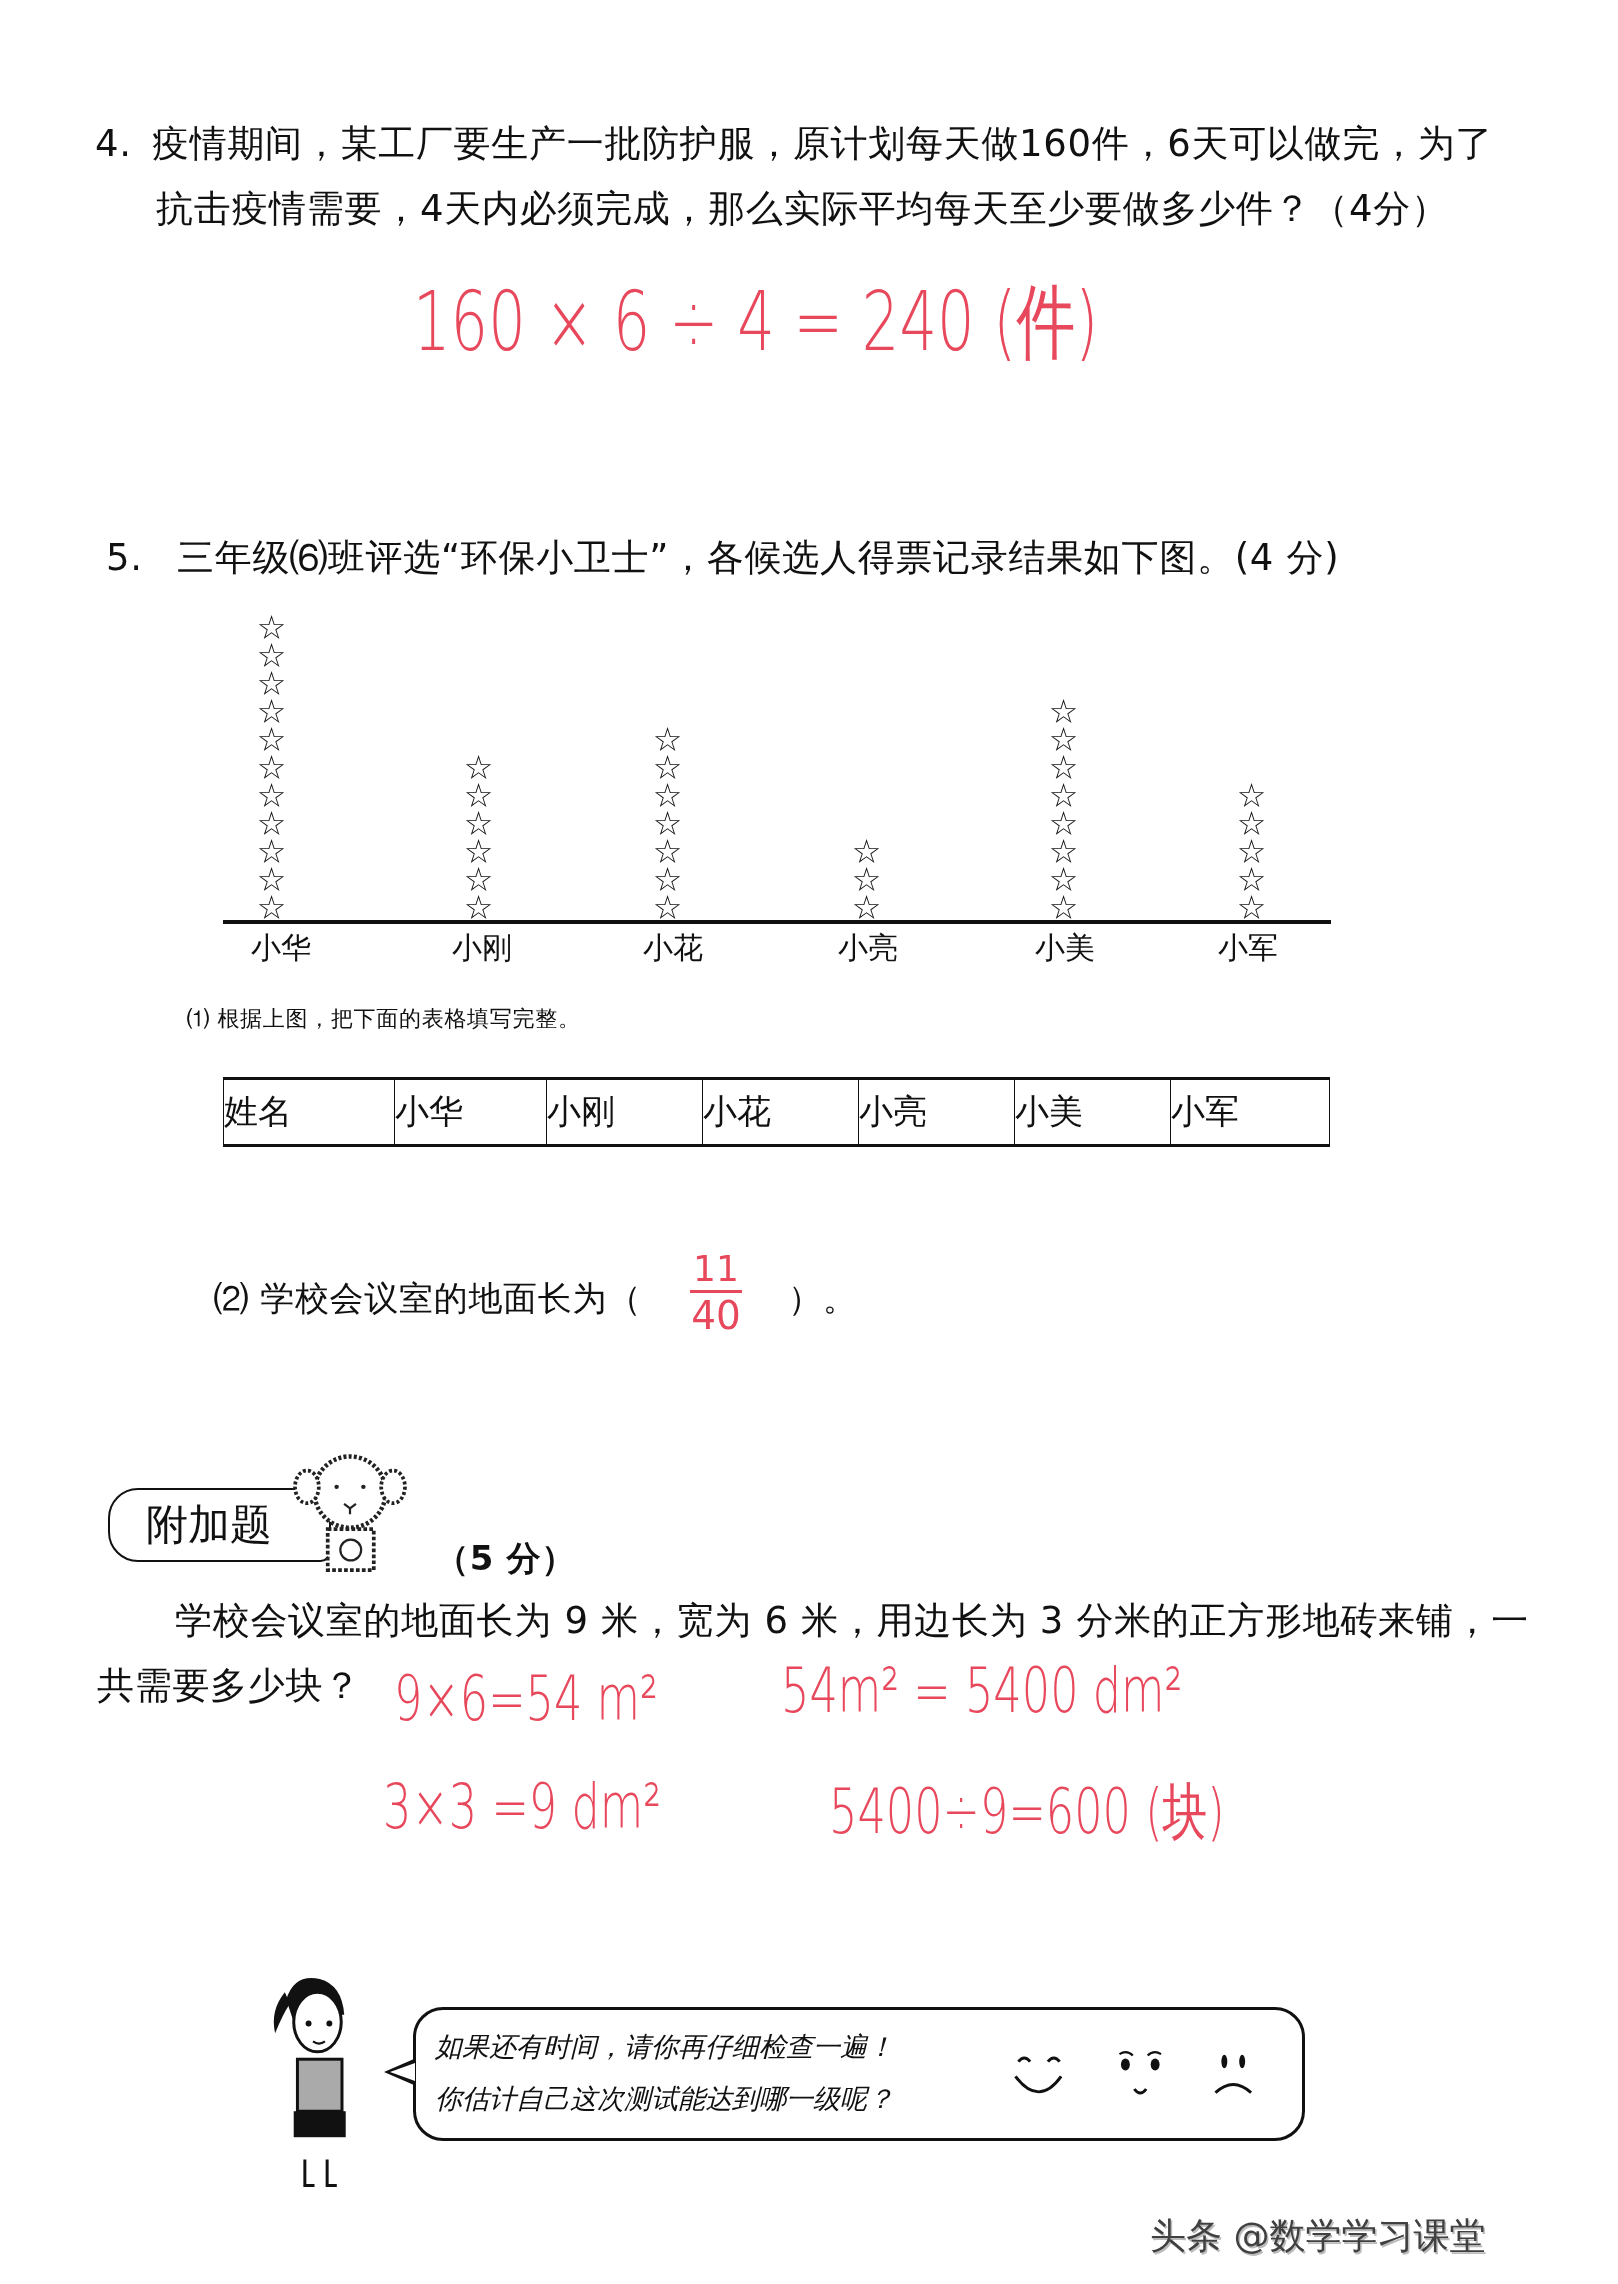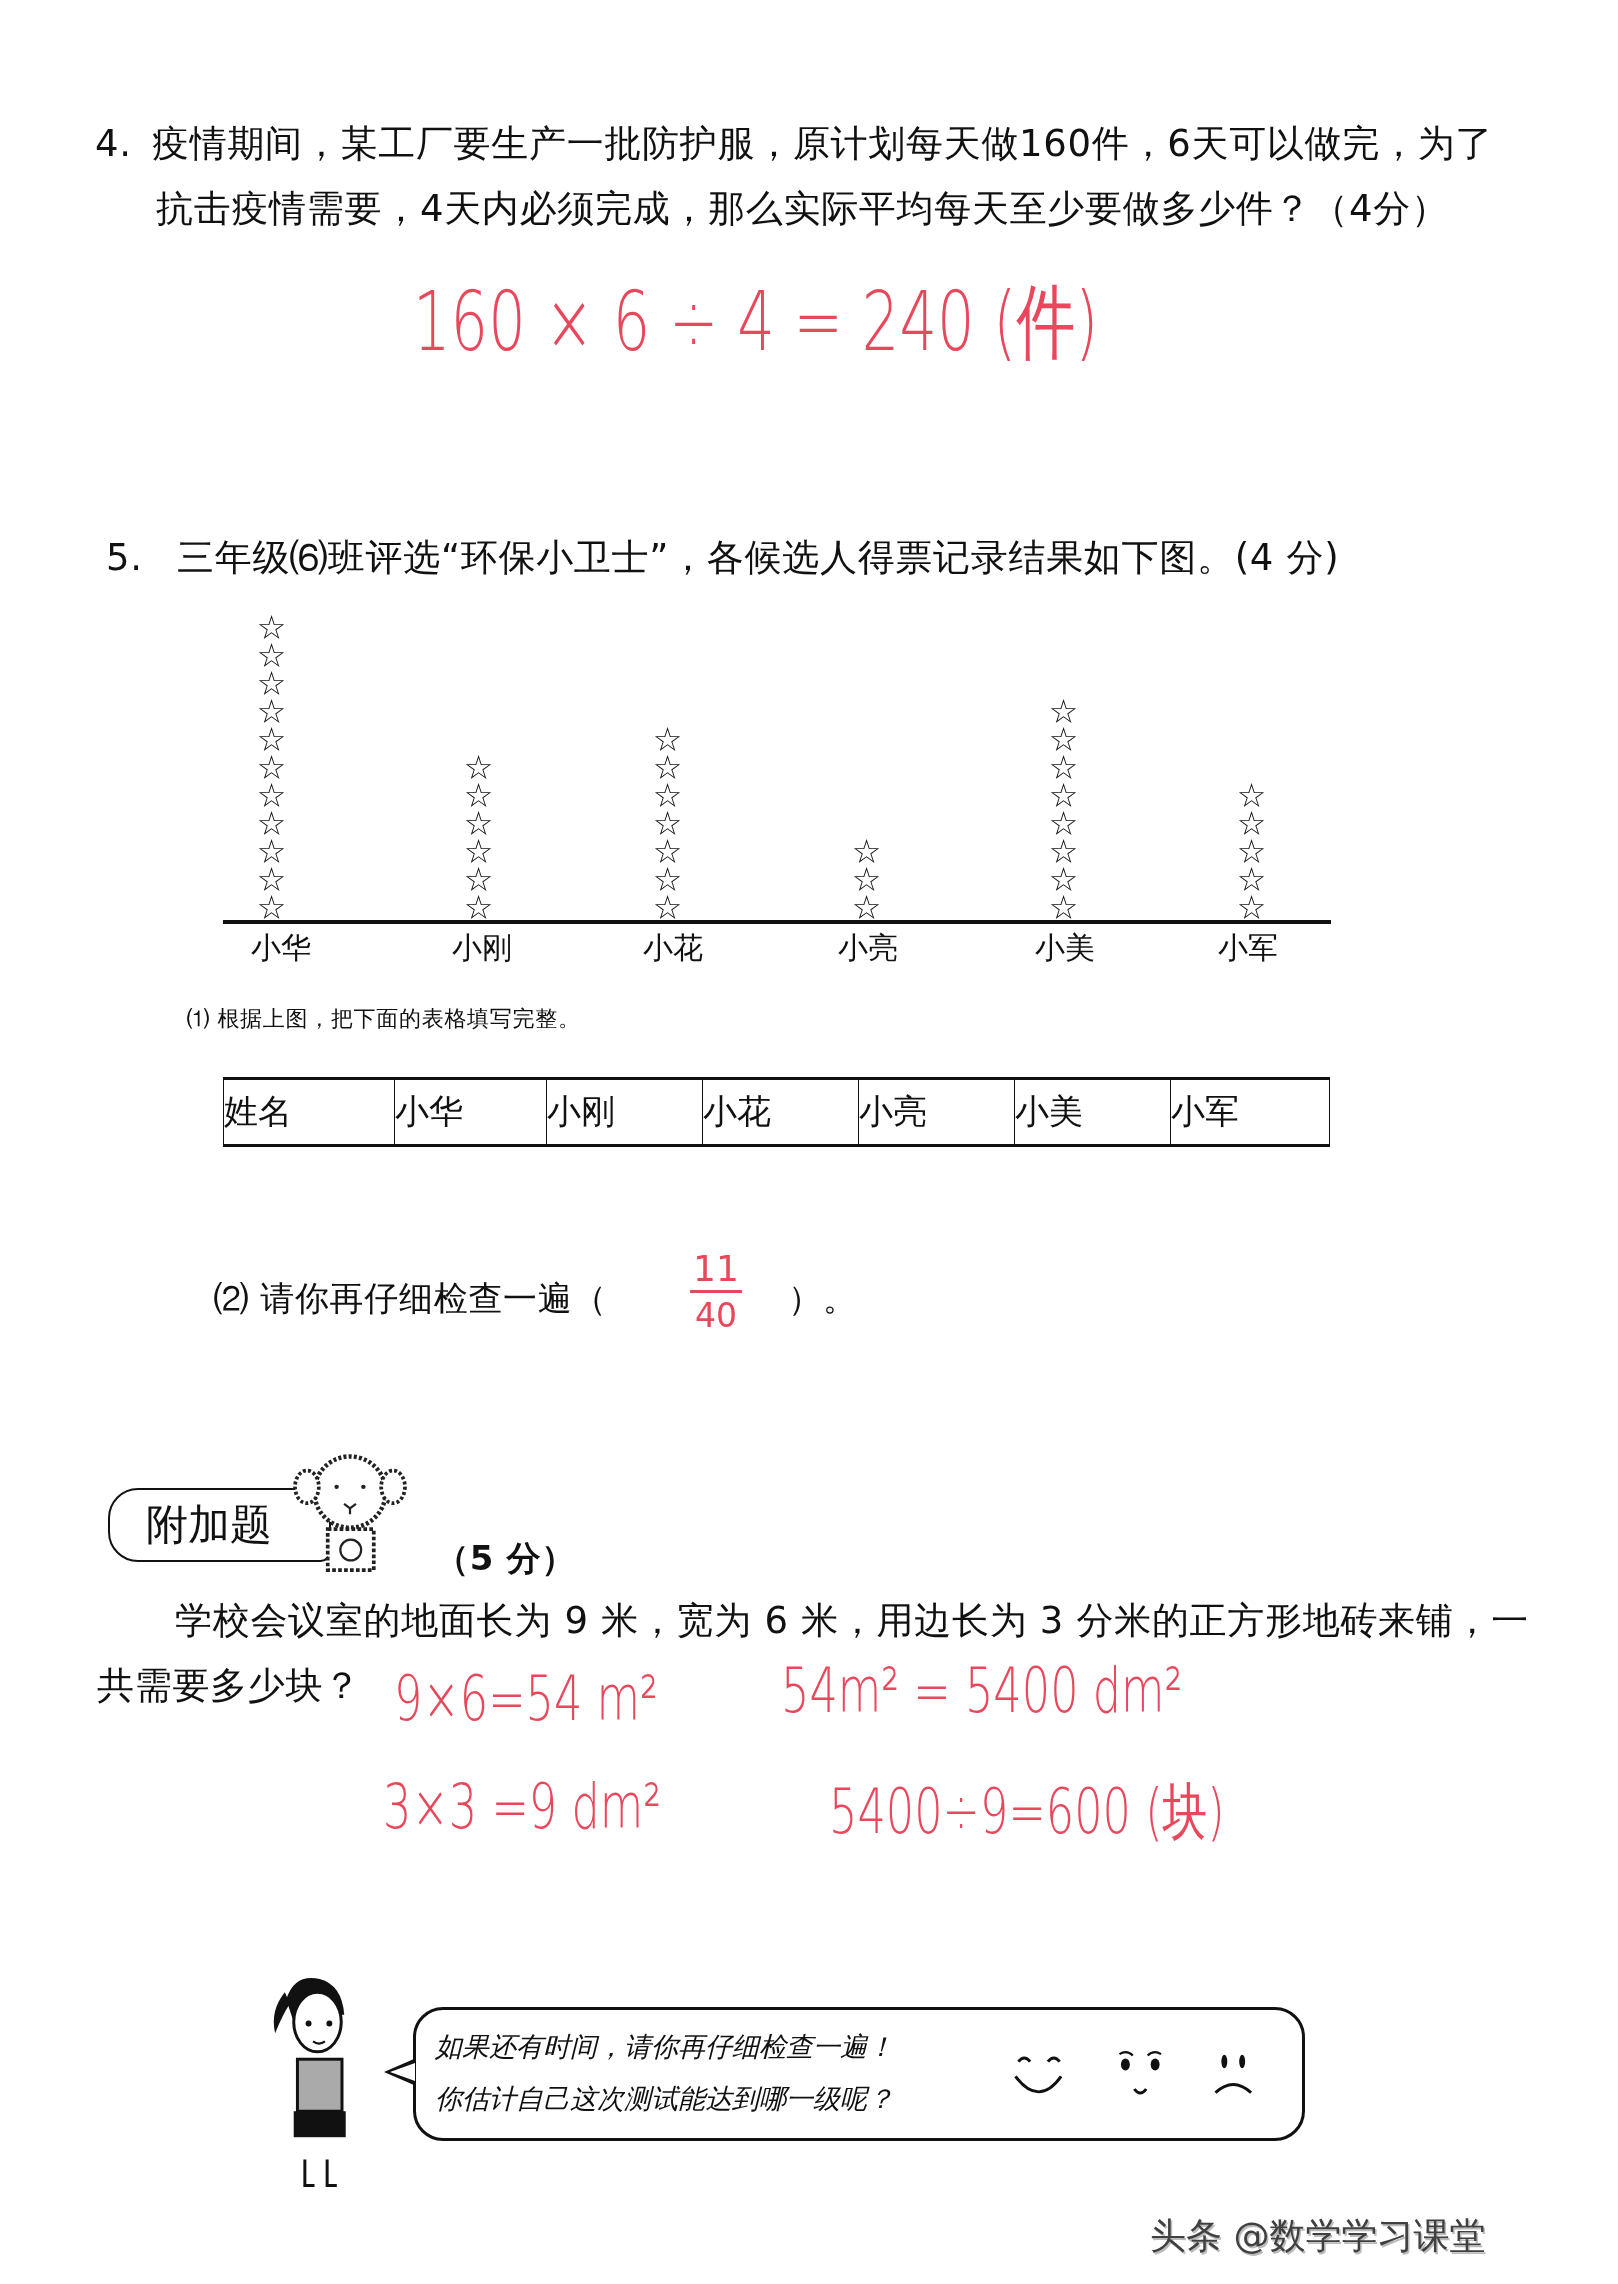--- a/index.html
+++ b/index.html
@@ -117,25 +117,25 @@
     <td style="width:151px;">小华</td>
     <td style="width:155px;">小刚</td>
     <td style="width:155px;">小花</td>
     <td style="width:155px;">小亮</td>
     <td style="width:155px;">小美</td>
     <td style="width:158px;">小军</td>
   </tr>
 </tbody>
   </table>
 
-<div class="abs q-text" style="left:214px;top:1264px;font-size:34px;">⑵ 请你再仔细检查一遍（</div>
+<div class="abs q-text" style="left:214px;top:1264px;font-size:34px;">⑵ 学校会议室的地面长为（</div>
 <div class="abs" style="left:690px;top:1249px;width:52px;text-align:center;color:#e8485c;">
   <div style="font-size:36px;line-height:39px;">11</div>
   <div style="height:3px;background:#e8485c;margin:1.5px 0;"></div>
-  <div style="font-size:33px;line-height:43px;">40</div>
+  <div style="font-size:39px;line-height:43px;">40</div>
 </div>
 <div class="abs q-text" style="left:788px;top:1264px;font-size:34px;">）。</div>
 
 <div class="bonus-tag"><span>附加题</span></div>
 <svg class="abs" style="left:283px;top:1446px;" width="134" height="130" viewBox="0 0 180 175">
   <circle cx="90" cy="62" r="48" fill="#fff" stroke="#222" stroke-width="6" stroke-dasharray="4 3"></circle>
   <ellipse cx="32" cy="55" rx="16" ry="22" fill="#fff" stroke="#222" stroke-width="5" stroke-dasharray="4 3"></ellipse>
   <ellipse cx="148" cy="55" rx="16" ry="22" fill="#fff" stroke="#222" stroke-width="5" stroke-dasharray="4 3"></ellipse>
   <circle cx="72" cy="55" r="3" fill="#222"></circle>
     <circle cx="108" cy="55" r="3" fill="#222"></circle>

